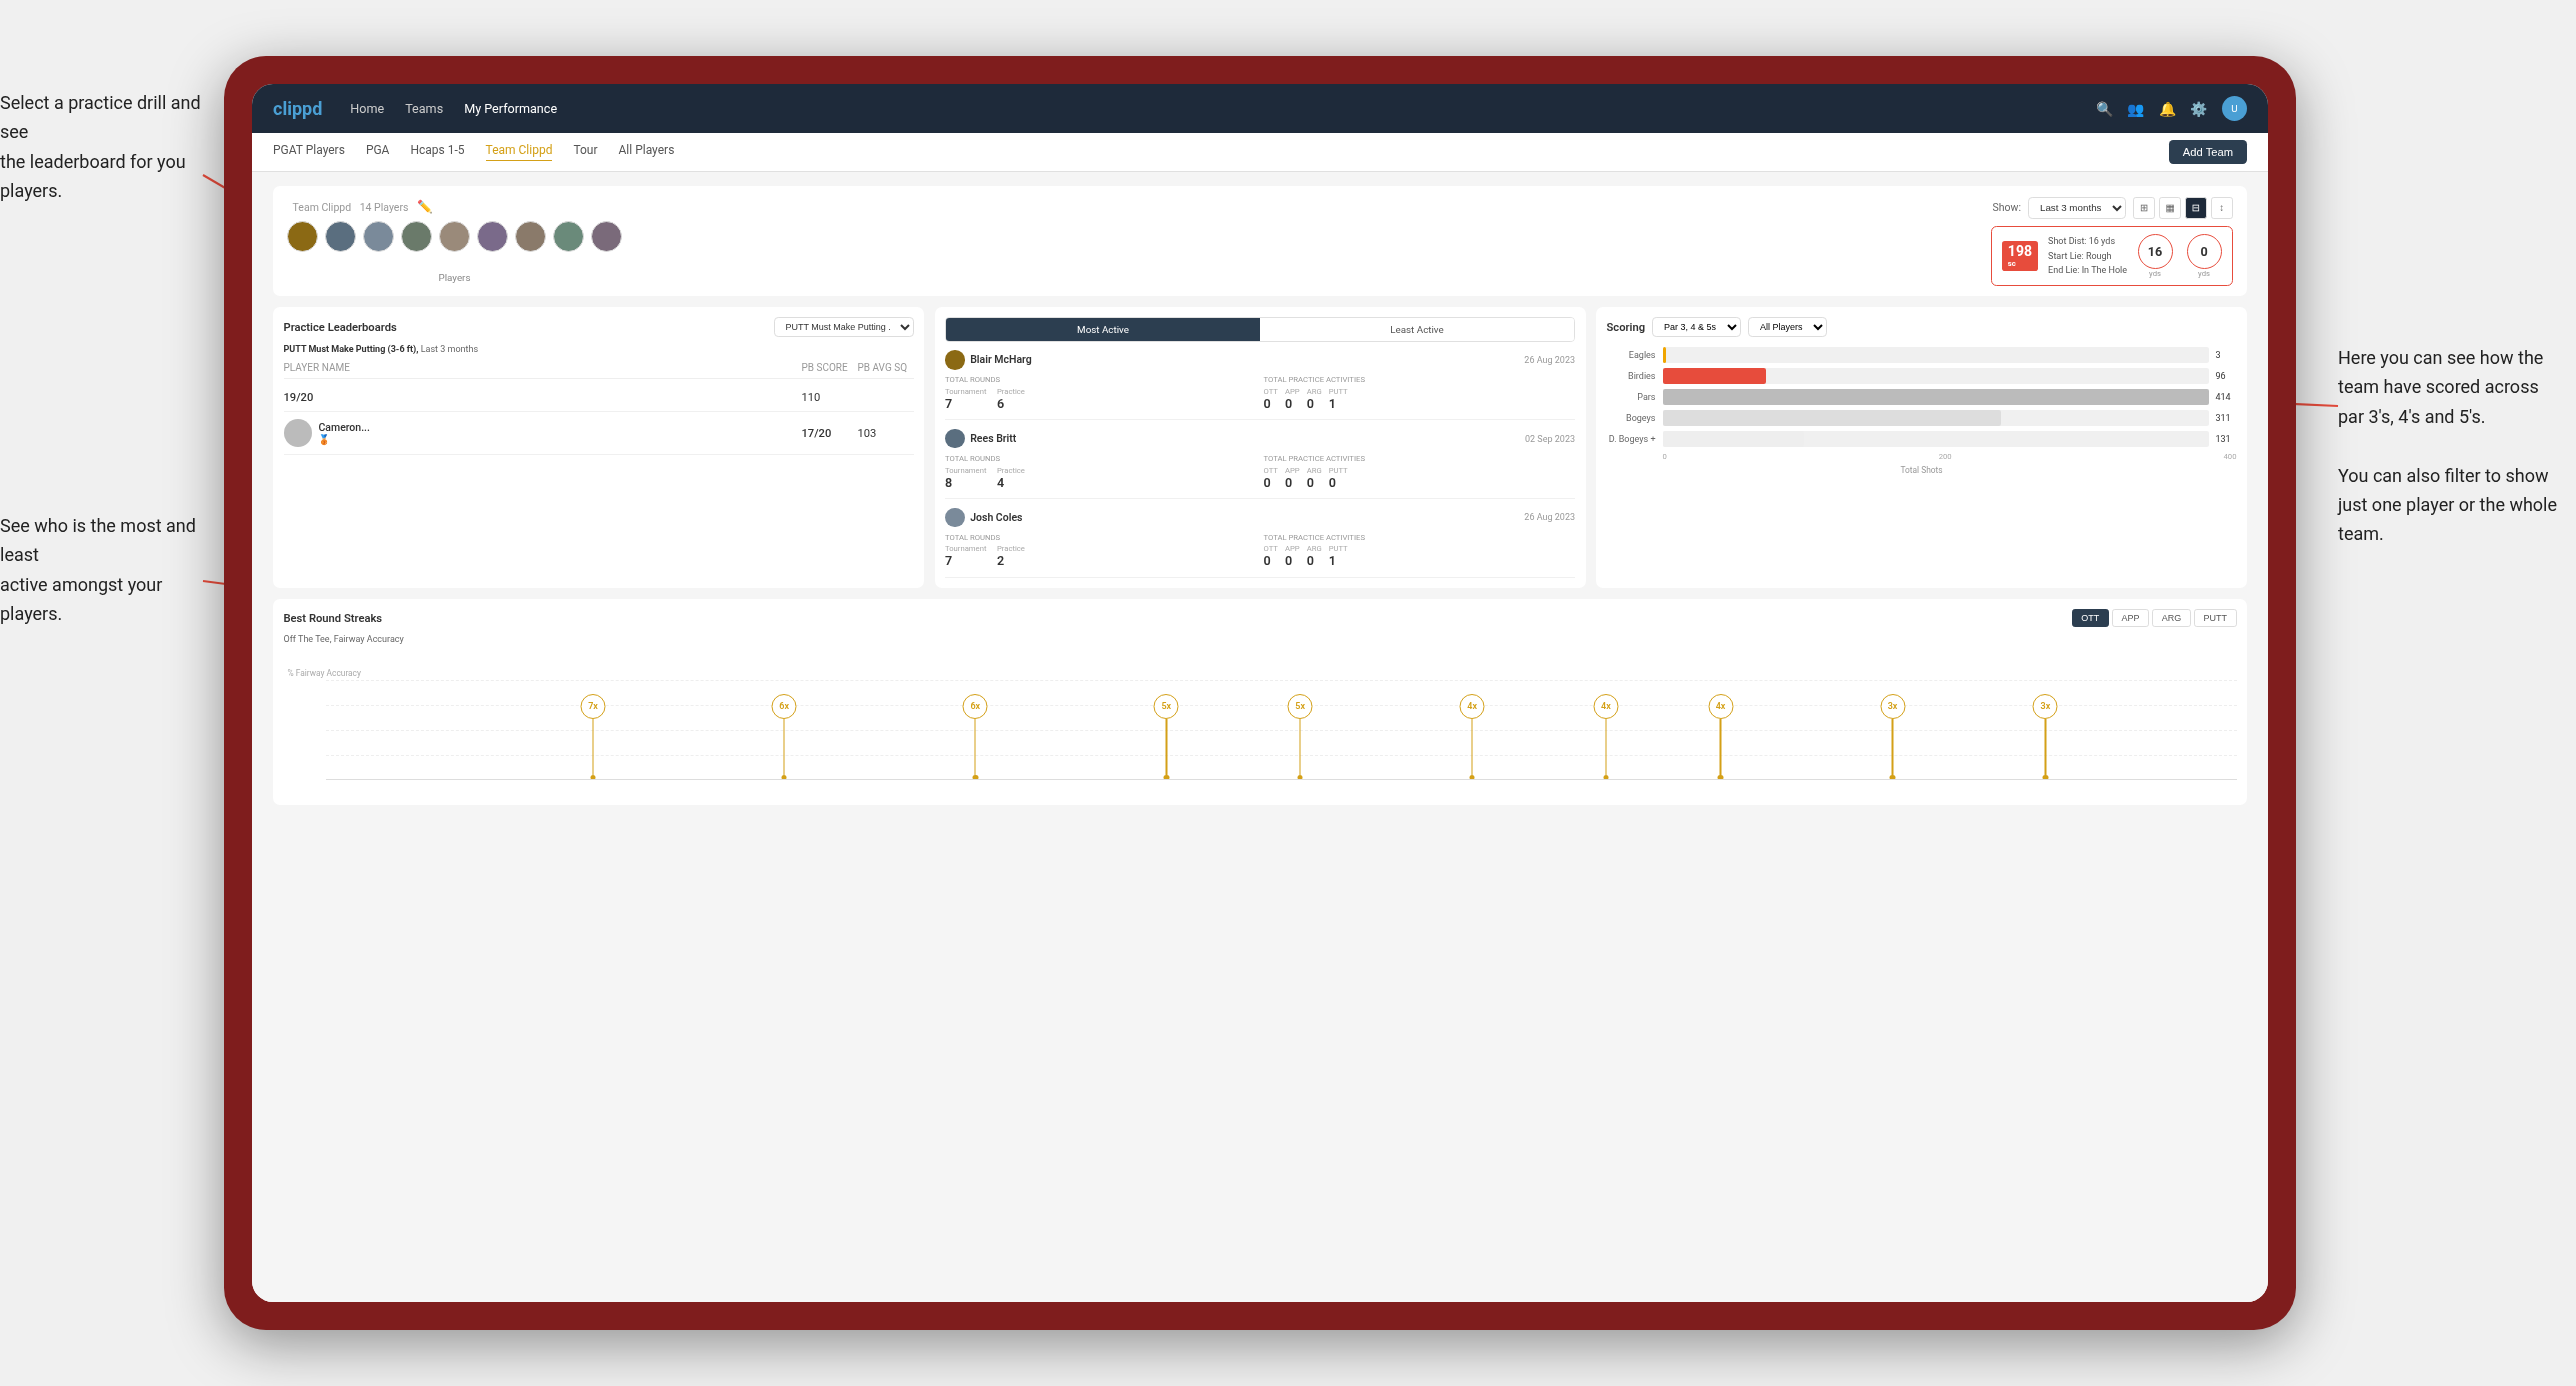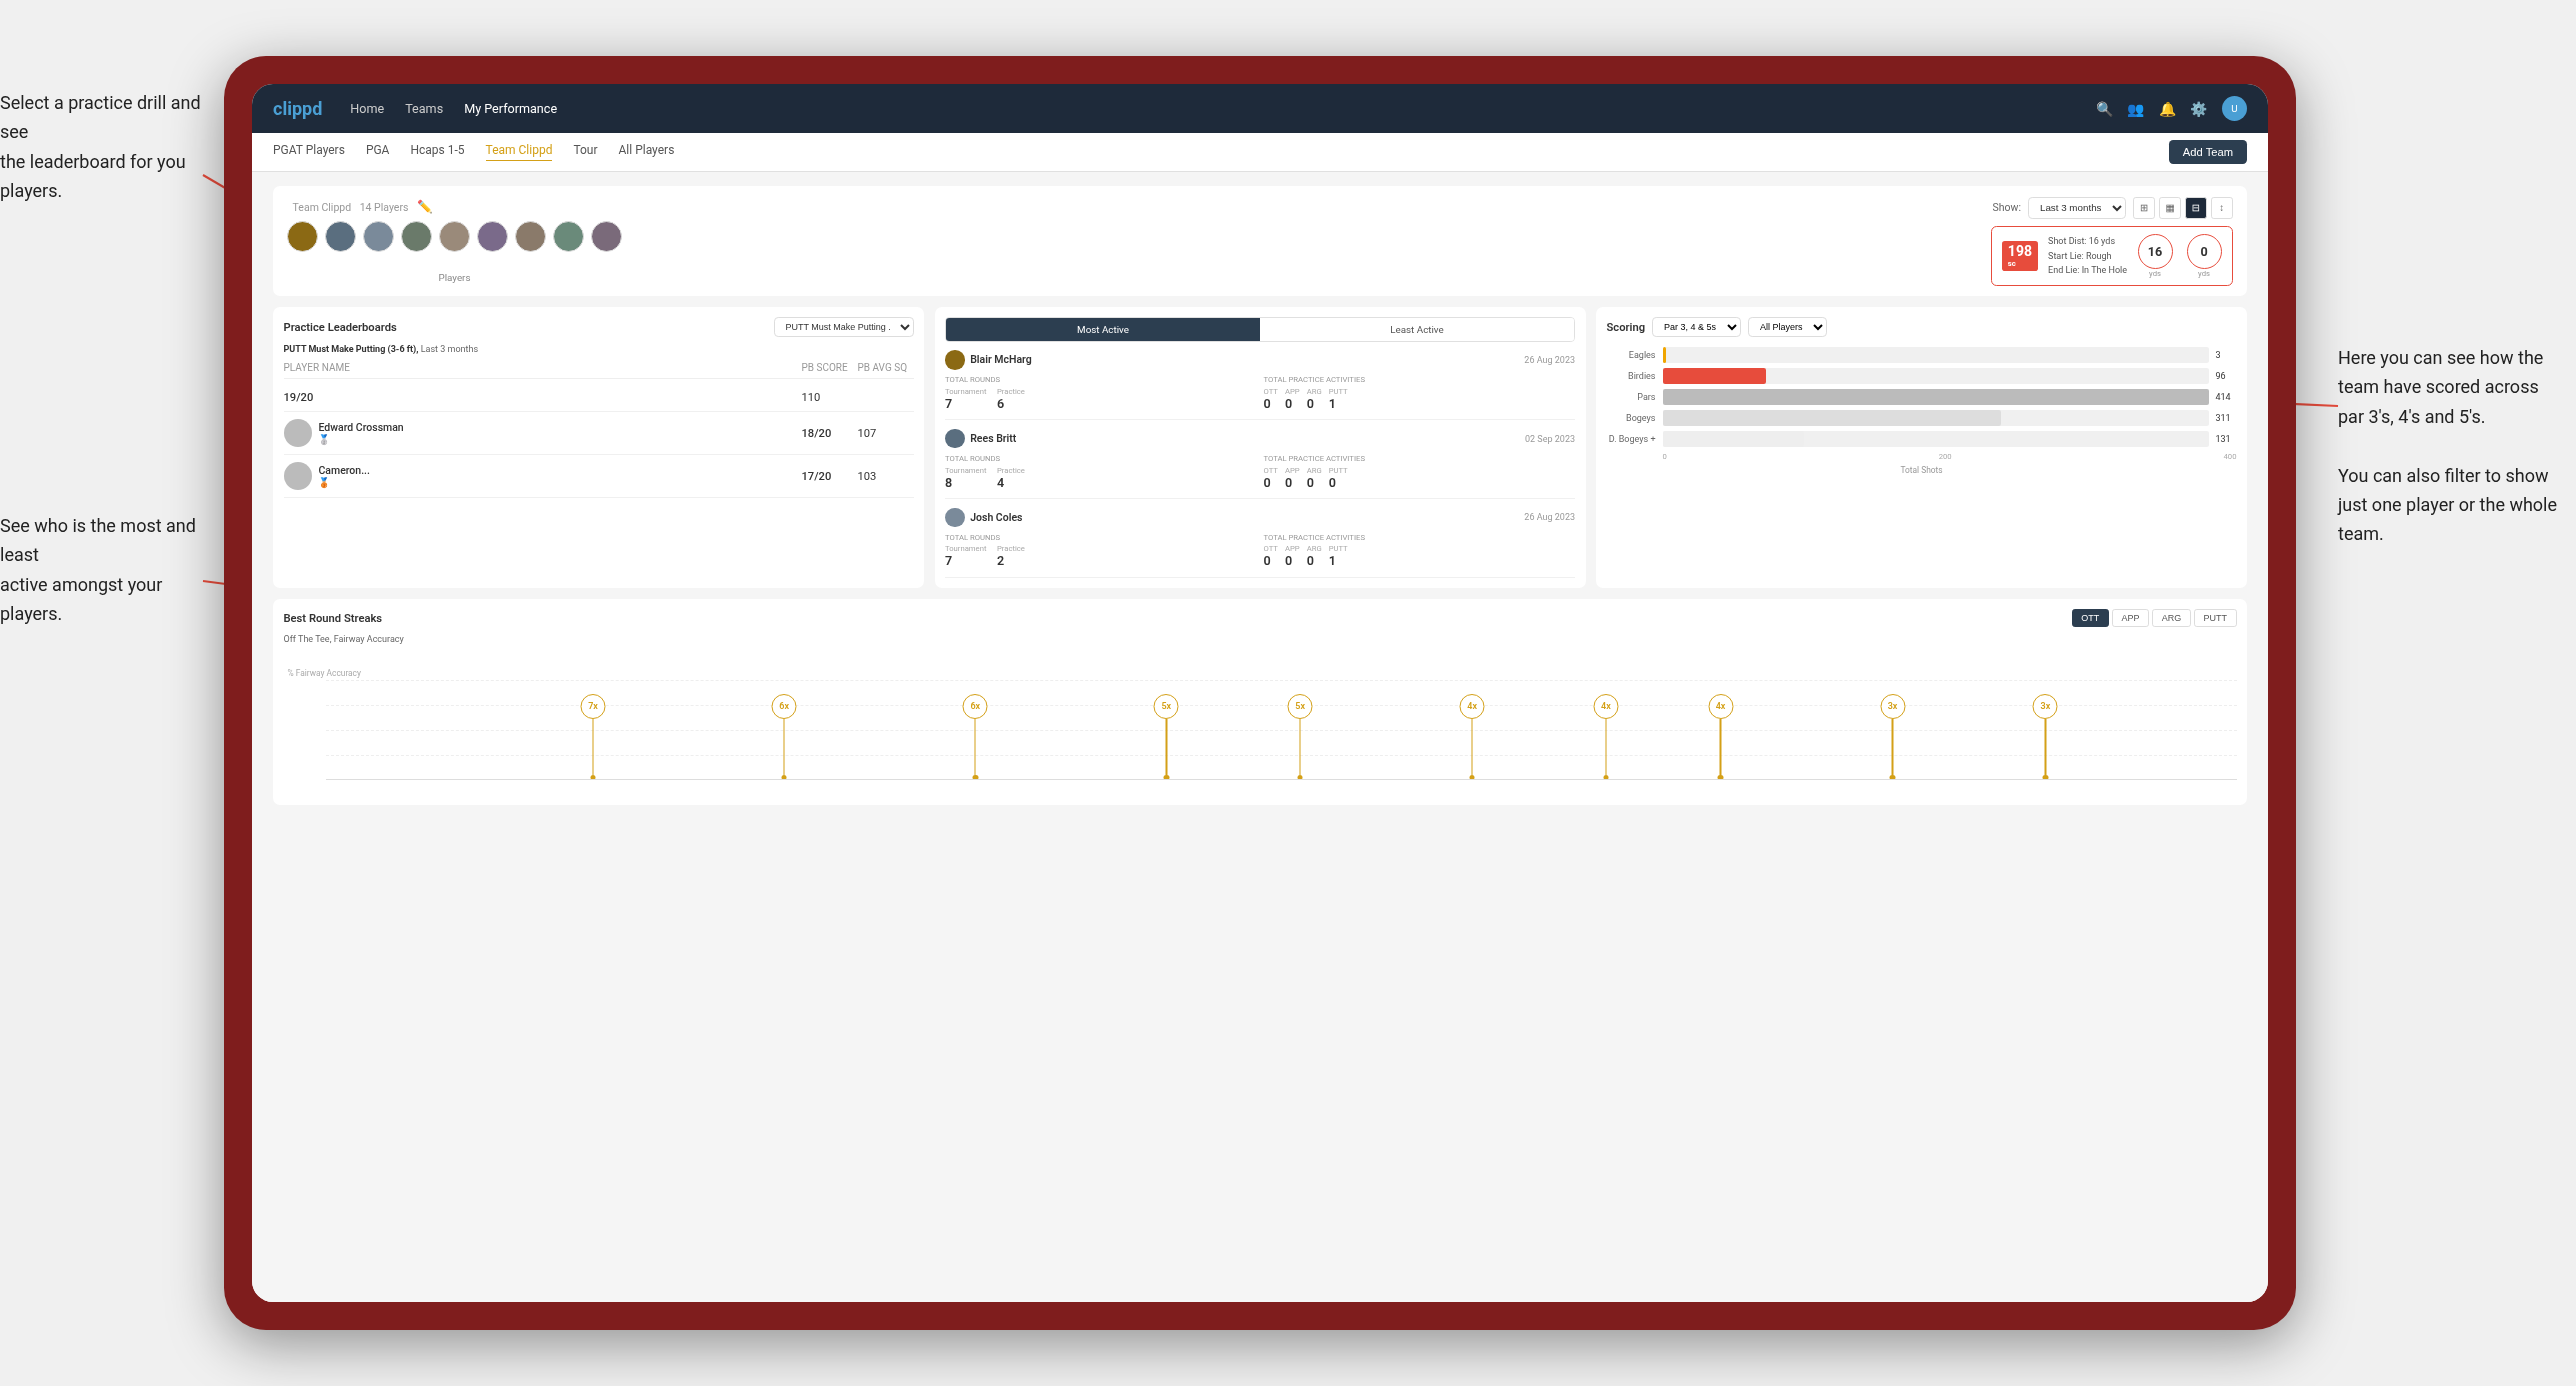--- a/index.html
+++ b/index.html
@@ -632,33 +632,20 @@
             <span>PLAYER NAME</span>
             <span>PB SCORE</span>
             <span>PB AVG SQ</span>
           </div>
           
           <div class="leaderboard-row">
             <span class="score">19/20</span>
             <span class="avg-score">110</span>
           </div>
           
-          <div class="leaderboard-row">
-            <div class="player-info">
-              <div class="player-avatar-sm avatar-3"></div>
-              <div>
-                <div class="player-name">Edward Crossman</div>
-                <div class="player-badge">
-                  <span class="badge-icon badge-silver">🥈</span>
-                </div>
-              </div>
-            </div>
-            <span class="score">18/20</span>
-            <span class="avg-score">107</span>
-          </div>
           
           <div class="leaderboard-row">
             <div class="player-info">
               <div class="player-avatar-sm avatar-5"></div>
               <div>
                 <div class="player-name">Cameron...</div>
                 <div class="player-badge">
                   <span class="badge-icon badge-bronze">🥉</span>
                 </div>
               </div>

